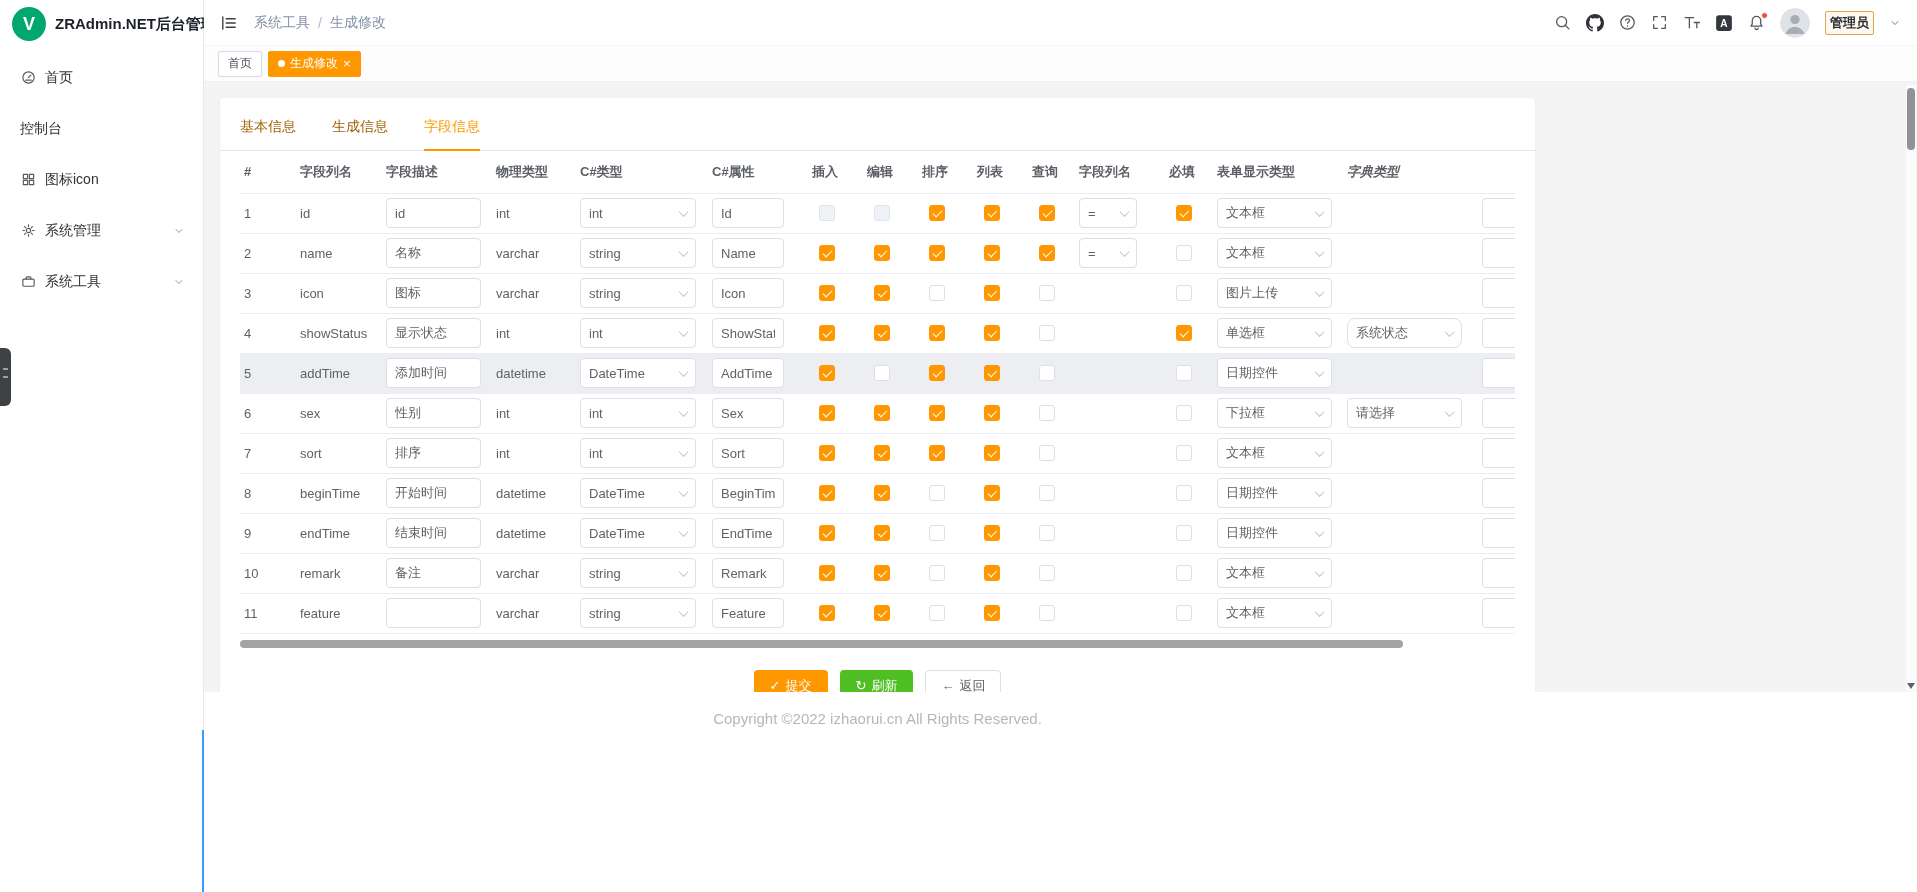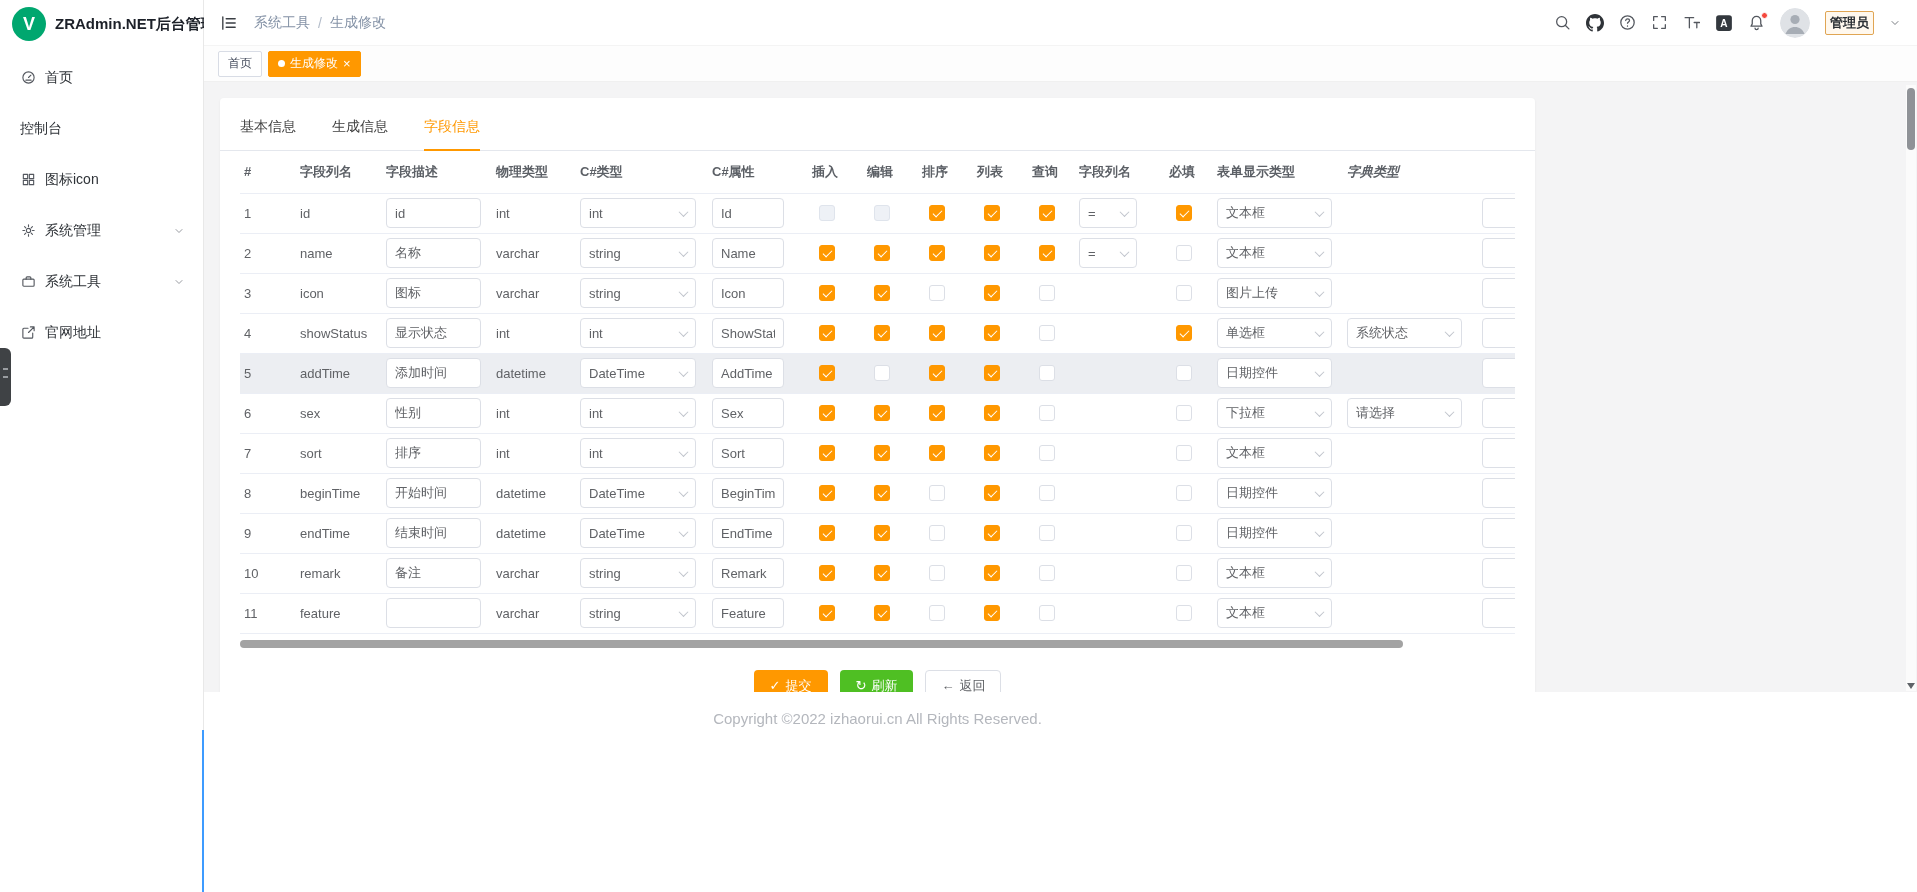--- a/index.html
+++ b/index.html
@@ -46,21 +46,21 @@
     font-size:12px; color:#495060; border-radius:2px; cursor:pointer; }
   .tag.active { background:#ff9800; border-color:#ff9800; color:#fff; }
   .tag-dot { width:7px; height:7px; border-radius:50%; background:#fff; margin-right:5px; }
   .tag-close { margin-left:5px; font-size:13px; line-height:1; }
 
   .scroll-area { height:610px; background:#f4f4f5; padding:16px; overflow:hidden; }
   .card { width:1315px; min-height:578px; background:#fff; border-radius:4px; box-shadow:0 1px 3px rgba(0,0,0,.05); }
 
   
   .card-tabs { display:flex; gap:36px; padding:20px 20px 0; border-bottom:1px solid #e4e7ed; margin:0 0 0 0; }
-  .tab { font-size:14px; color:#404040; padding-bottom:14px; position:relative; cursor:pointer; }
+  .tab { font-size:14px; color:#a16207; padding-bottom:14px; position:relative; cursor:pointer; }
   .tab.active { color:#ff9800; }
   .tab.active::after { content:''; position:absolute; left:0; right:0; bottom:-1px; height:2px; background:#ff9800; }
 
   
   .table-wrap { margin:0 20px; overflow:hidden; }
   table { border-collapse:collapse; table-layout:fixed; width:1358px; }
   th { height:42px; text-align:left; font-size:13px; font-weight:bold; color:#5c6066; border-bottom:1px solid #ebeef5; padding-left:4px; }
   td { height:40px; font-size:13px; color:#606266; border-bottom:1px solid #ebeef5; padding-left:4px; white-space:nowrap; }
   tr.hl td { background:#eceef2; }
   .cell-input { height:30px; border:1px solid #dcdfe6; border-radius:4px; padding:0 8px; font-size:13px; color:#606266;
@@ -152,29 +152,20 @@
               <path d="M5.5 5.5V4a1 1 0 011-1h3a1 1 0 011 1v1.5"></path>
             </svg>
           </span>
           <span class="menu-label">系统工具</span>
           <span class="menu-chevron">
             <svg viewBox="0 0 16 16" width="12" height="12" fill="none" stroke="currentColor" stroke-width="1.2" stroke-linecap="round" stroke-linejoin="round">
               <path d="M4 6l4 4 4-4"></path>
             </svg>
           </span>
         </div>
-        <div class="menu-item">
-          <span class="menu-icon">
-            <svg viewBox="0 0 16 16" fill="none" stroke="currentColor" stroke-width="1.2" stroke-linecap="round" stroke-linejoin="round">
-              <path d="M12.5 8.5V13a1 1 0 01-1 1H3a1 1 0 01-1-1V4.5a1 1 0 011-1h4.5"></path>
-              <path d="M10 2h4v4M14 2L8 8"></path>
-            </svg>
-          </span>
-          <span class="menu-label">官网地址</span>
-        </div>
       </nav>
     <div class="drawer-handle">
         <i></i>
         <i></i>
       </div>
     <div class="sidebar-resize-line"></div>
   </aside>
 
   <div class="main">
 
@@ -377,21 +368,21 @@
                   <td><span class="checkbox checked"></span></td>
                   <td><span class="checkbox checked"></span></td>
                   <td><span class="checkbox checked"></span></td>
                   <td><span class="checkbox"></span></td>
                   <td></td>
                   <td><span class="checkbox checked"></span></td>
                   <td><div class="select" style="width: 115px;">
                       <span class="sel-val">单选框</span>
                       <span class="sel-arrow"></span>
                     </div></td>
-                  <td><div class="select" style="width: 115px;">
+                  <td><div class="select" style="width: 115px; border-radius: 8px;">
                       <span class="sel-val">系统状态</span>
                       <span class="sel-arrow"></span>
                     </div></td>
                   <td><input class="cell-input" style="width: 95px;"></td>
                 </tr>
                 <tr class="hl">
                   <td>5</td>
                   <td>addTime</td>
                   <td><input class="cell-input" value="添加时间" style="width: 95px;"></td>
                   <td>datetime</td>

